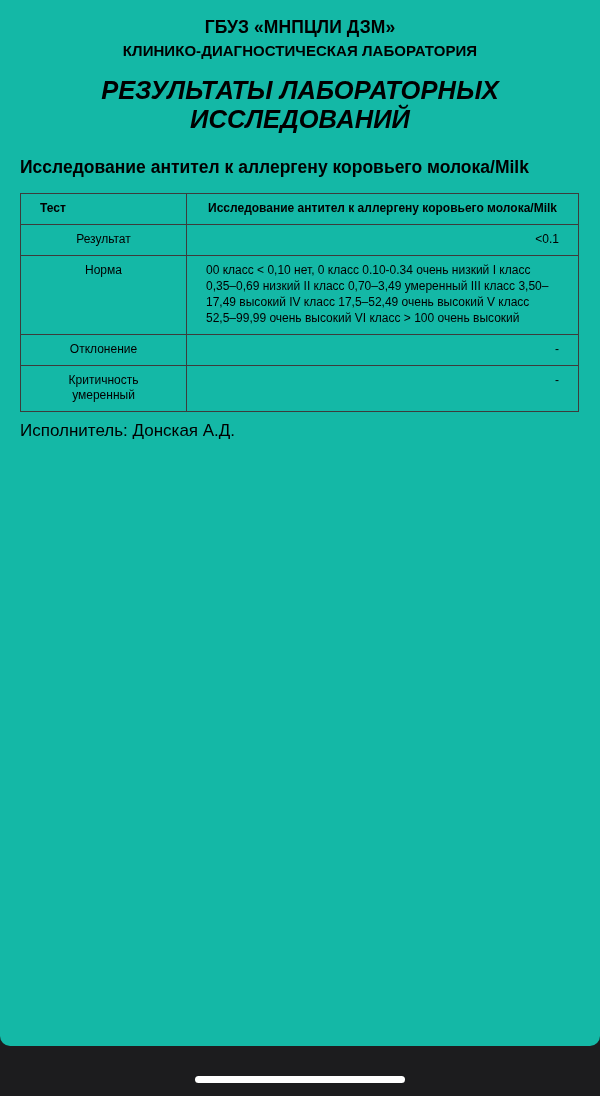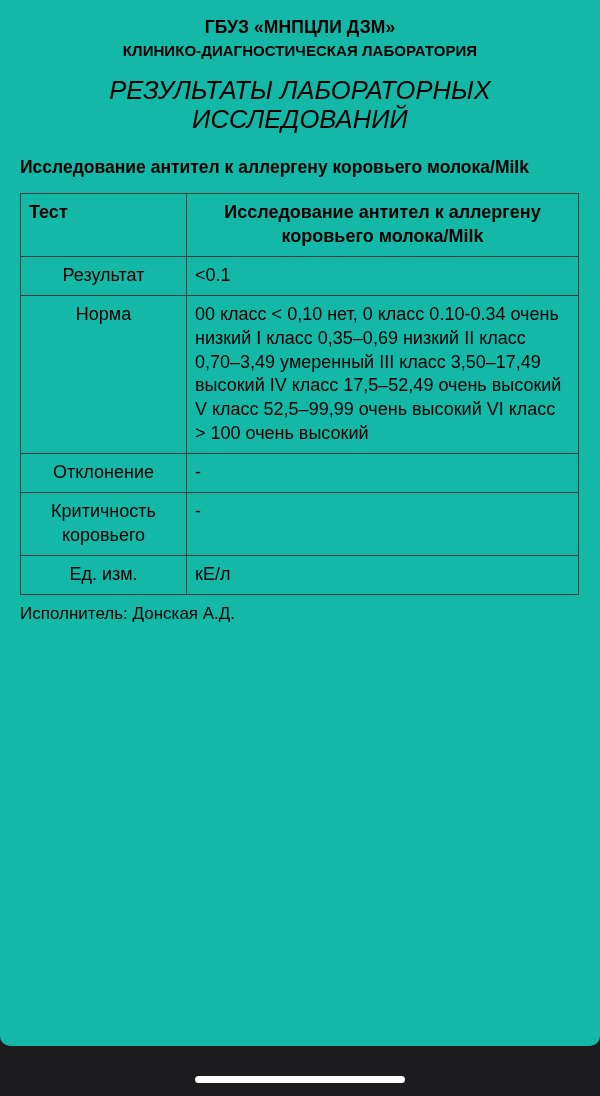--- a/index.html
+++ b/index.html
@@ -58,21 +58,21 @@
     font-weight: bold;
     color: #000;
     letter-spacing: 0.05px;
     margin-top: 5px;
     line-height: 1.15;
   }
 
   .doc-title {
     text-align: center;
     font-size: 25.5px;
-    font-weight: normal;
+    font-weight: bold;
     font-style: italic;
     color: #000;
     line-height: 1.12;
     margin-top: 17px;
     letter-spacing: 0.1px;
   }
 
   
   .study-name {
     font-size: 17.5px;
@@ -98,22 +98,22 @@
     width: 558px;
     table-layout: fixed;
     border: 1.4px solid #3c3c3c;
   }
   table.results col.c1 { width: 166px; }
   table.results col.c2 { width: 392px; }
 
   table.results td,
   table.results th {
     border: 1.4px solid #3c3c3c;
-    padding: 7px 8px;
-    font-size: 18px;
+    padding: 7px 19px;
+    font-size: 12px;
     color: #000;
     vertical-align: top;
     line-height: 1.33;
     box-sizing: border-box;
   }
 
   .hdr-label {
     font-weight: bold;
     font-size: 14px;
     text-align: left;
@@ -127,21 +127,21 @@
     padding-top: 10px;
     padding-bottom: 10px;
     line-height: 1.3;
   }
 
   .row-label {
     text-align: center;
     font-size: 13.3px;
   }
   .row-value {
-    text-align: left;
+    text-align: right;
     font-size: 13.3px;
   }
 
   .norm-value {
     text-align: left;
     line-height: 1.43;
     font-size: 13.2px;
     padding-top: 7px;
     padding-bottom: 8px;
   }
@@ -216,28 +216,24 @@
             <td class="row-label">Норма</td>
             <td class="norm-value">00 класс &lt; 0,10 нет, 0 класс 0.10-0.34 очень низкий I класс 0,35–0,69 низкий II класс 0,70–3,49 умеренный III класс 3,50–17,49 высокий IV класс 17,5–52,49 очень высокий V класс 52,5–99,99 очень высокий VI класс &gt; 100 очень высокий</td>
           </tr>
 
           <tr>
             <td class="row-label">Отклонение</td>
             <td class="row-value">-</td>
           </tr>
 
           <tr>
-            <td class="row-label tall-label">Критичность коровьего</td>
+            <td class="row-label tall-label">Критичность умеренный</td>
             <td class="row-value">-</td>
           </tr>
 
-          <tr>
-            <td class="row-label">Ед. изм.</td>
-            <td class="row-value">кЕ/л</td>
-          </tr>
         </tbody>
       </table>
 
       <div class="executor">Исполнитель: Донская А.Д.</div>
 
     </div>
   </div>
 
   <div class="navbar">
     <div class="home-indicator"></div>

